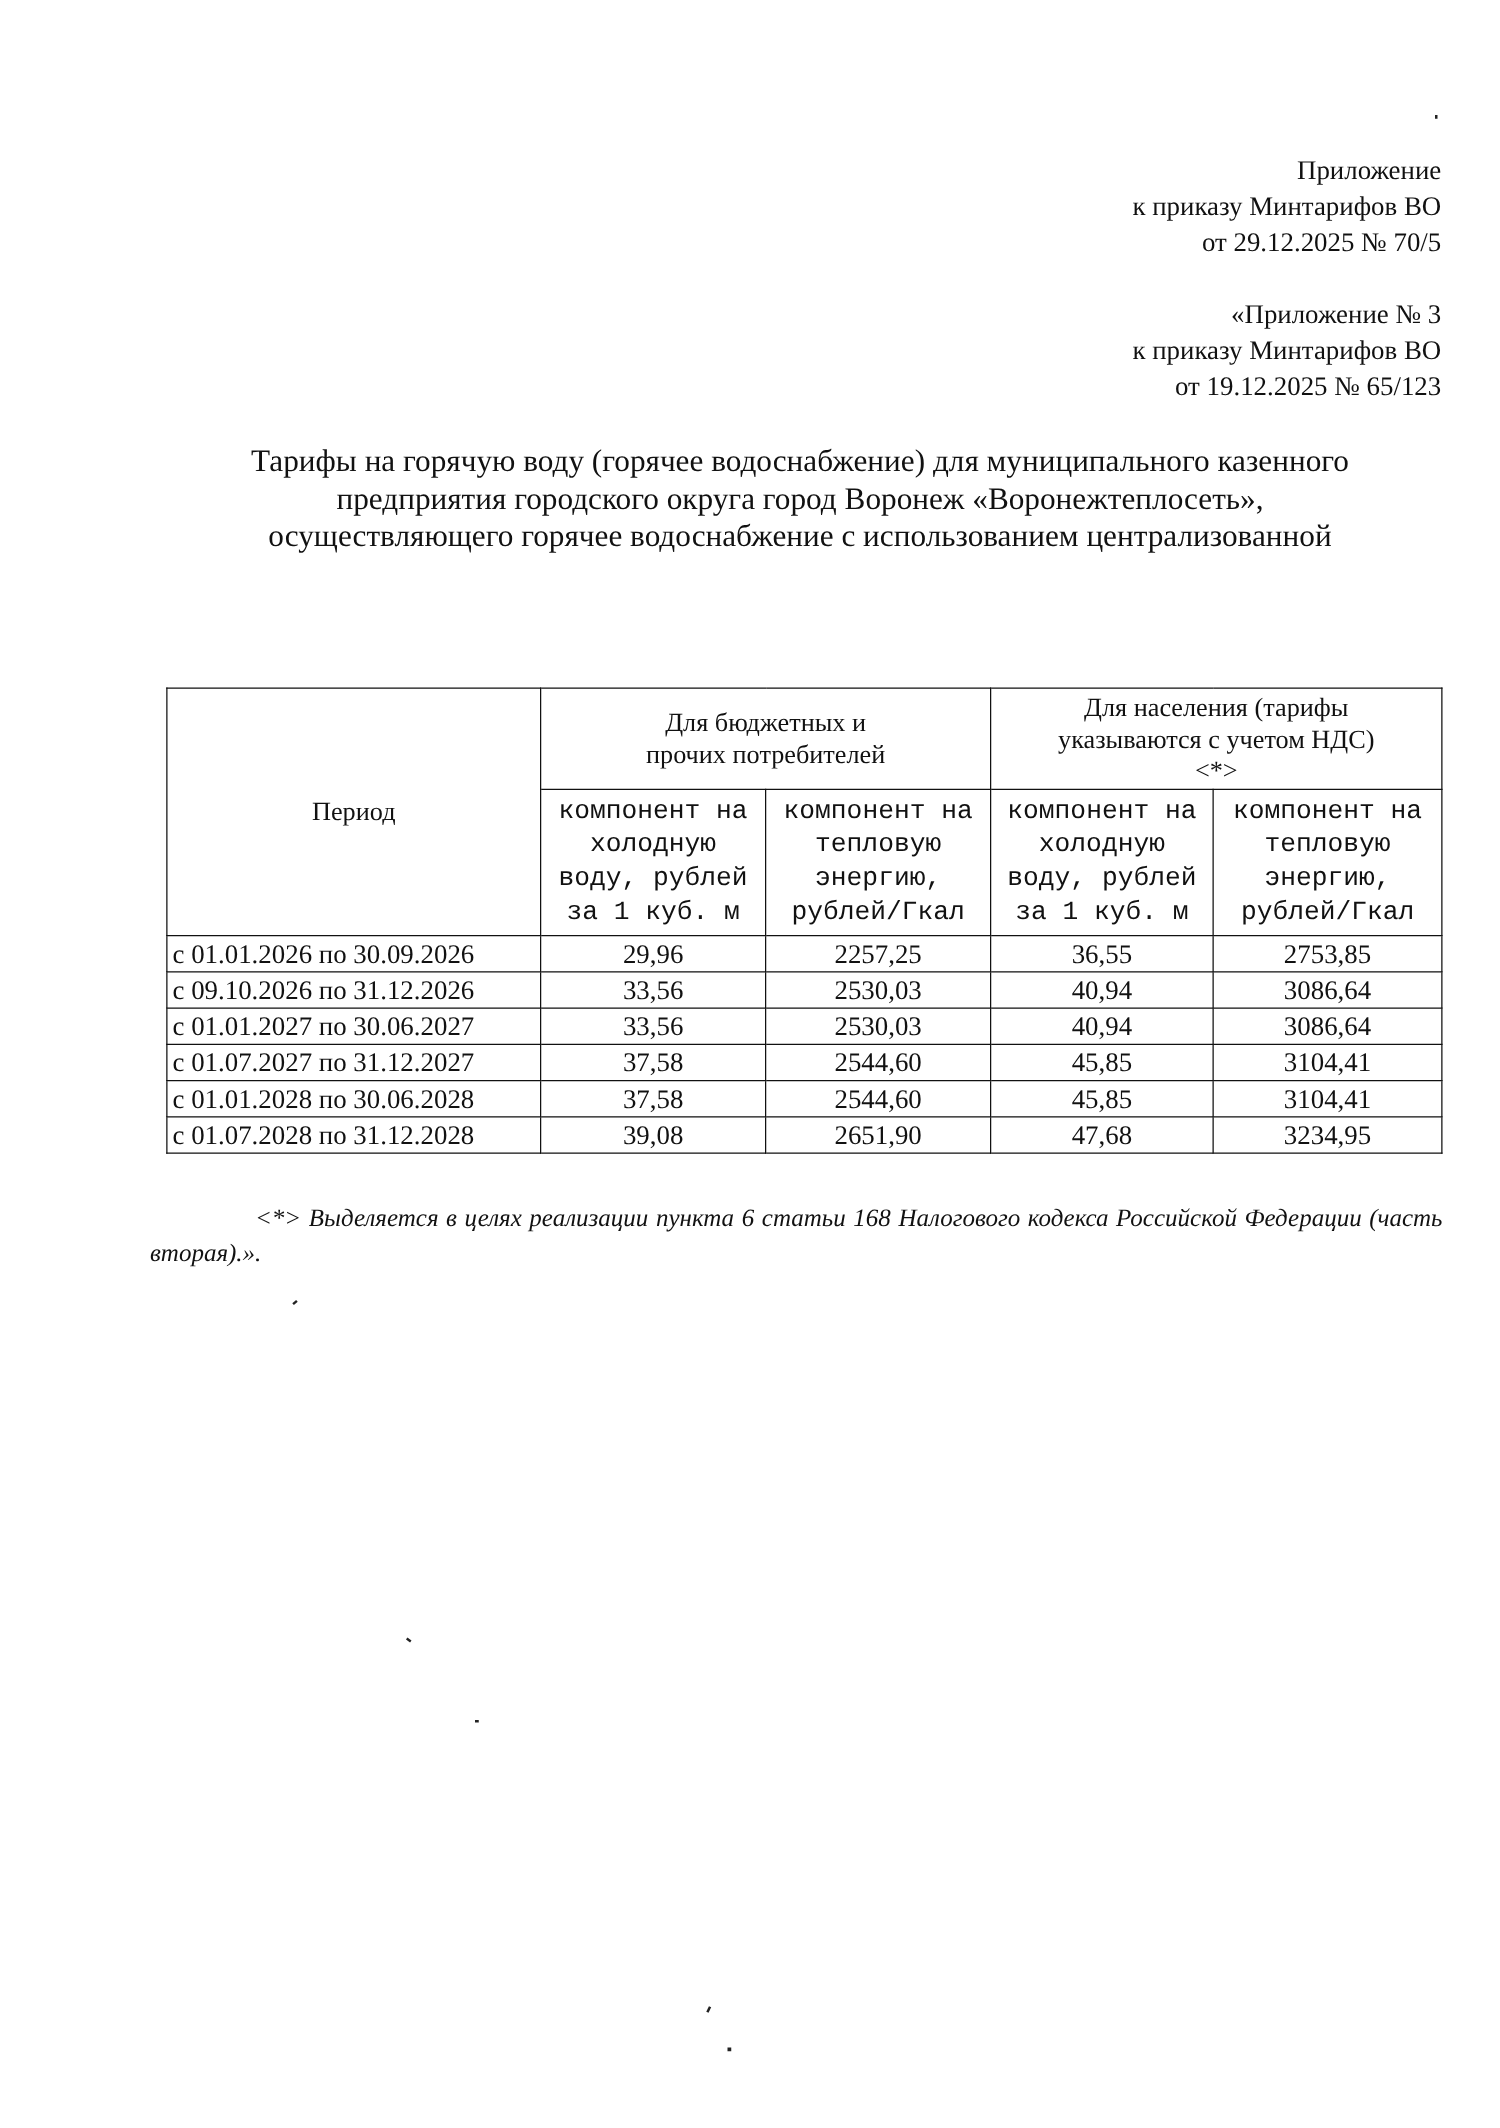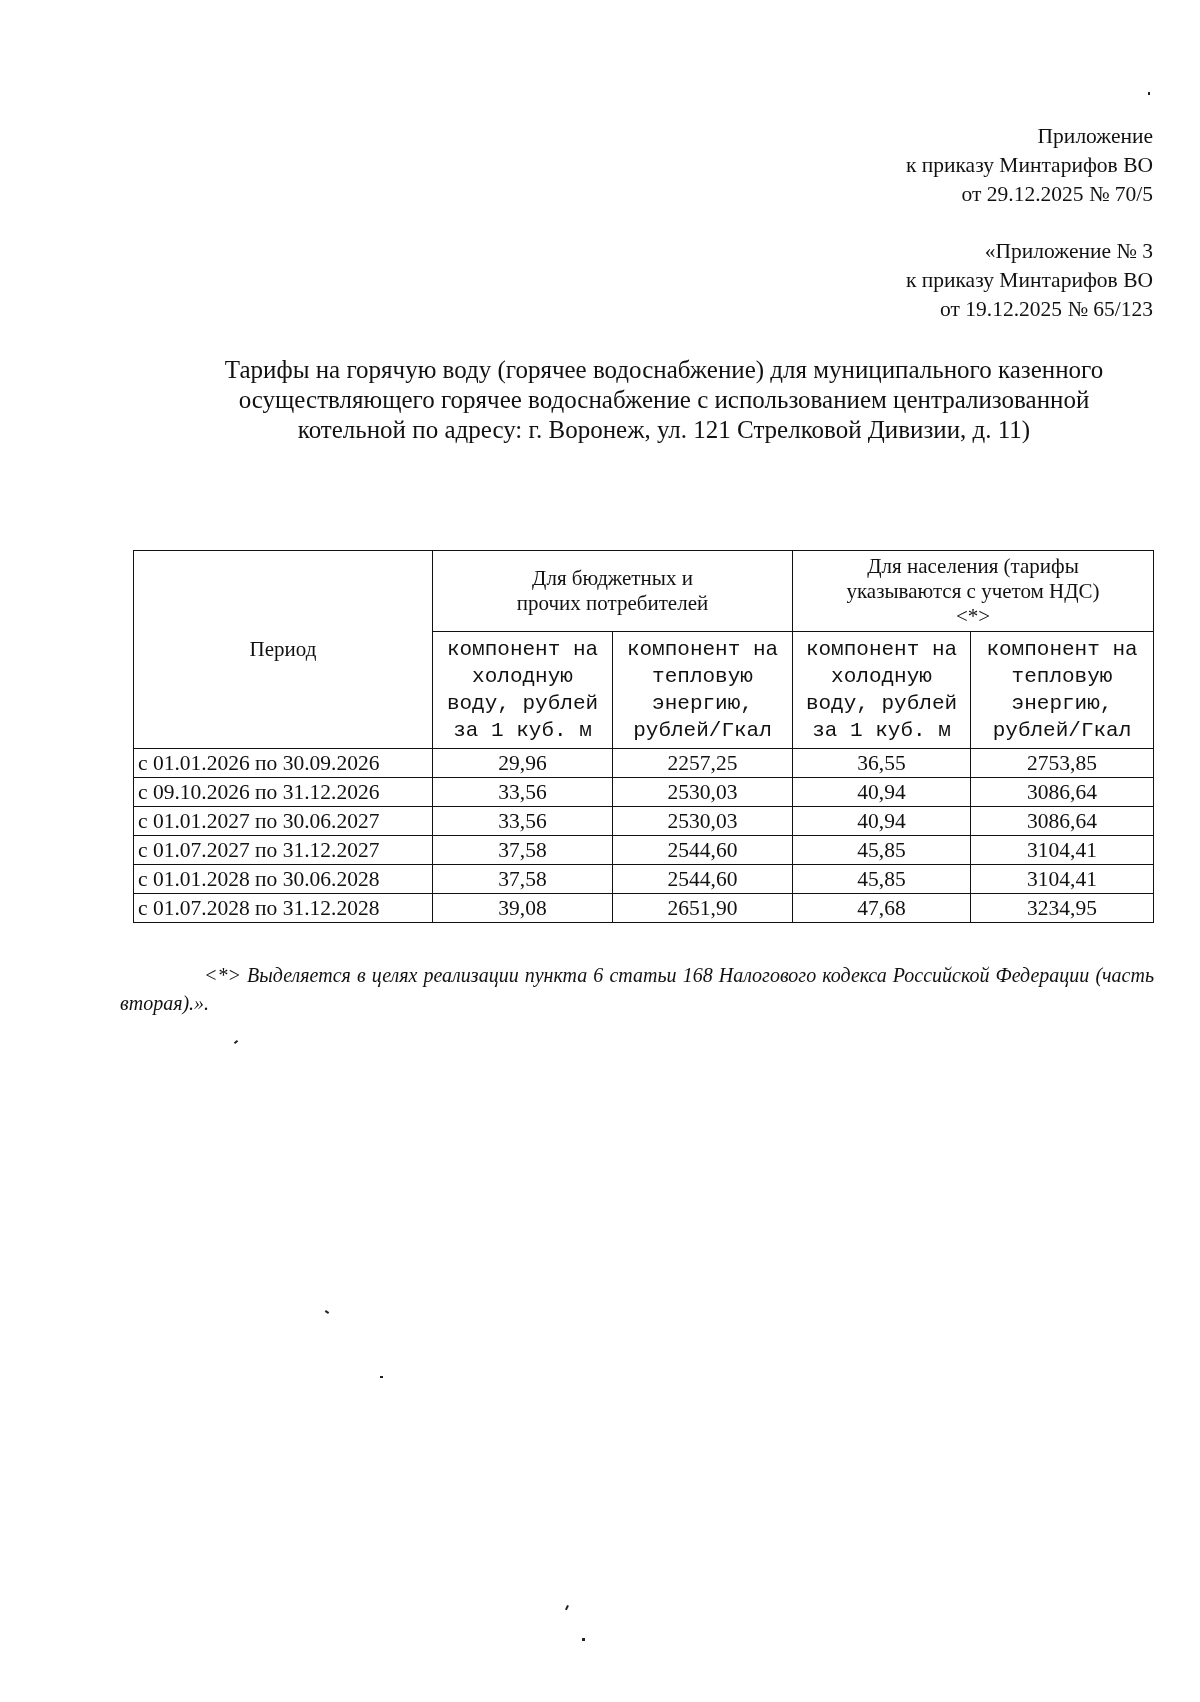--- a/index.html
+++ b/index.html
@@ -7,21 +7,21 @@
     width: 1200px; height: 1702px; position: relative; overflow: hidden;
     font-family: "Liberation Serif", "DejaVu Serif", serif; color: #111111;
   }
   .header-block {
     position: absolute; right: 47px; text-align: right;
     font-size: 21.5px; line-height: 29px;
   }
   .hb1 { top: 122px; margin-left: 48px; }
   .hb2 { top: 237px; }
   .title {
-    position: absolute; left: 136px; width: 1056px; top: 355px;
+    position: absolute; left: 112px; width: 1056px; top: 355px;
     text-align: center; font-size: 25px; line-height: 30px;
   }
   table.tariffs {
     position: absolute; left: 133px; top: 550px; width: 1020px;
     border-collapse: collapse; font-size: 21px; table-layout: fixed;
   }
   table.tariffs td, table.tariffs th {
     border: 1.6px solid #111; font-weight: normal; text-align: center;
     padding: 0 2px; vertical-align: middle;
   }
@@ -48,22 +48,22 @@
 </div>
 
 <div class="header-block hb2">
   <div>«Приложение № 3</div>
   <div>к приказу Минтарифов ВО</div>
   <div>от 19.12.2025 № 65/123</div>
 </div>
 
 <div class="title">
   <div>Тарифы на горячую воду (горячее водоснабжение) для муниципального казенного</div>
+  <div>предприятия городского округа город Воронеж «Воронежтеплосеть»,</div>
   <div>осуществляющего горячее водоснабжение с использованием централизованной</div>
-  <div>котельной по адресу: г. Воронеж, ул. 121 Стрелковой Дивизии, д. 11)</div>
 </div>
 
 <table class="tariffs">
   <colgroup>
     <col style="width:299px">
       <col style="width:180px">
       <col style="width:180px">
       <col style="width:178px">
       <col style="width:183px">
   </colgroup>

